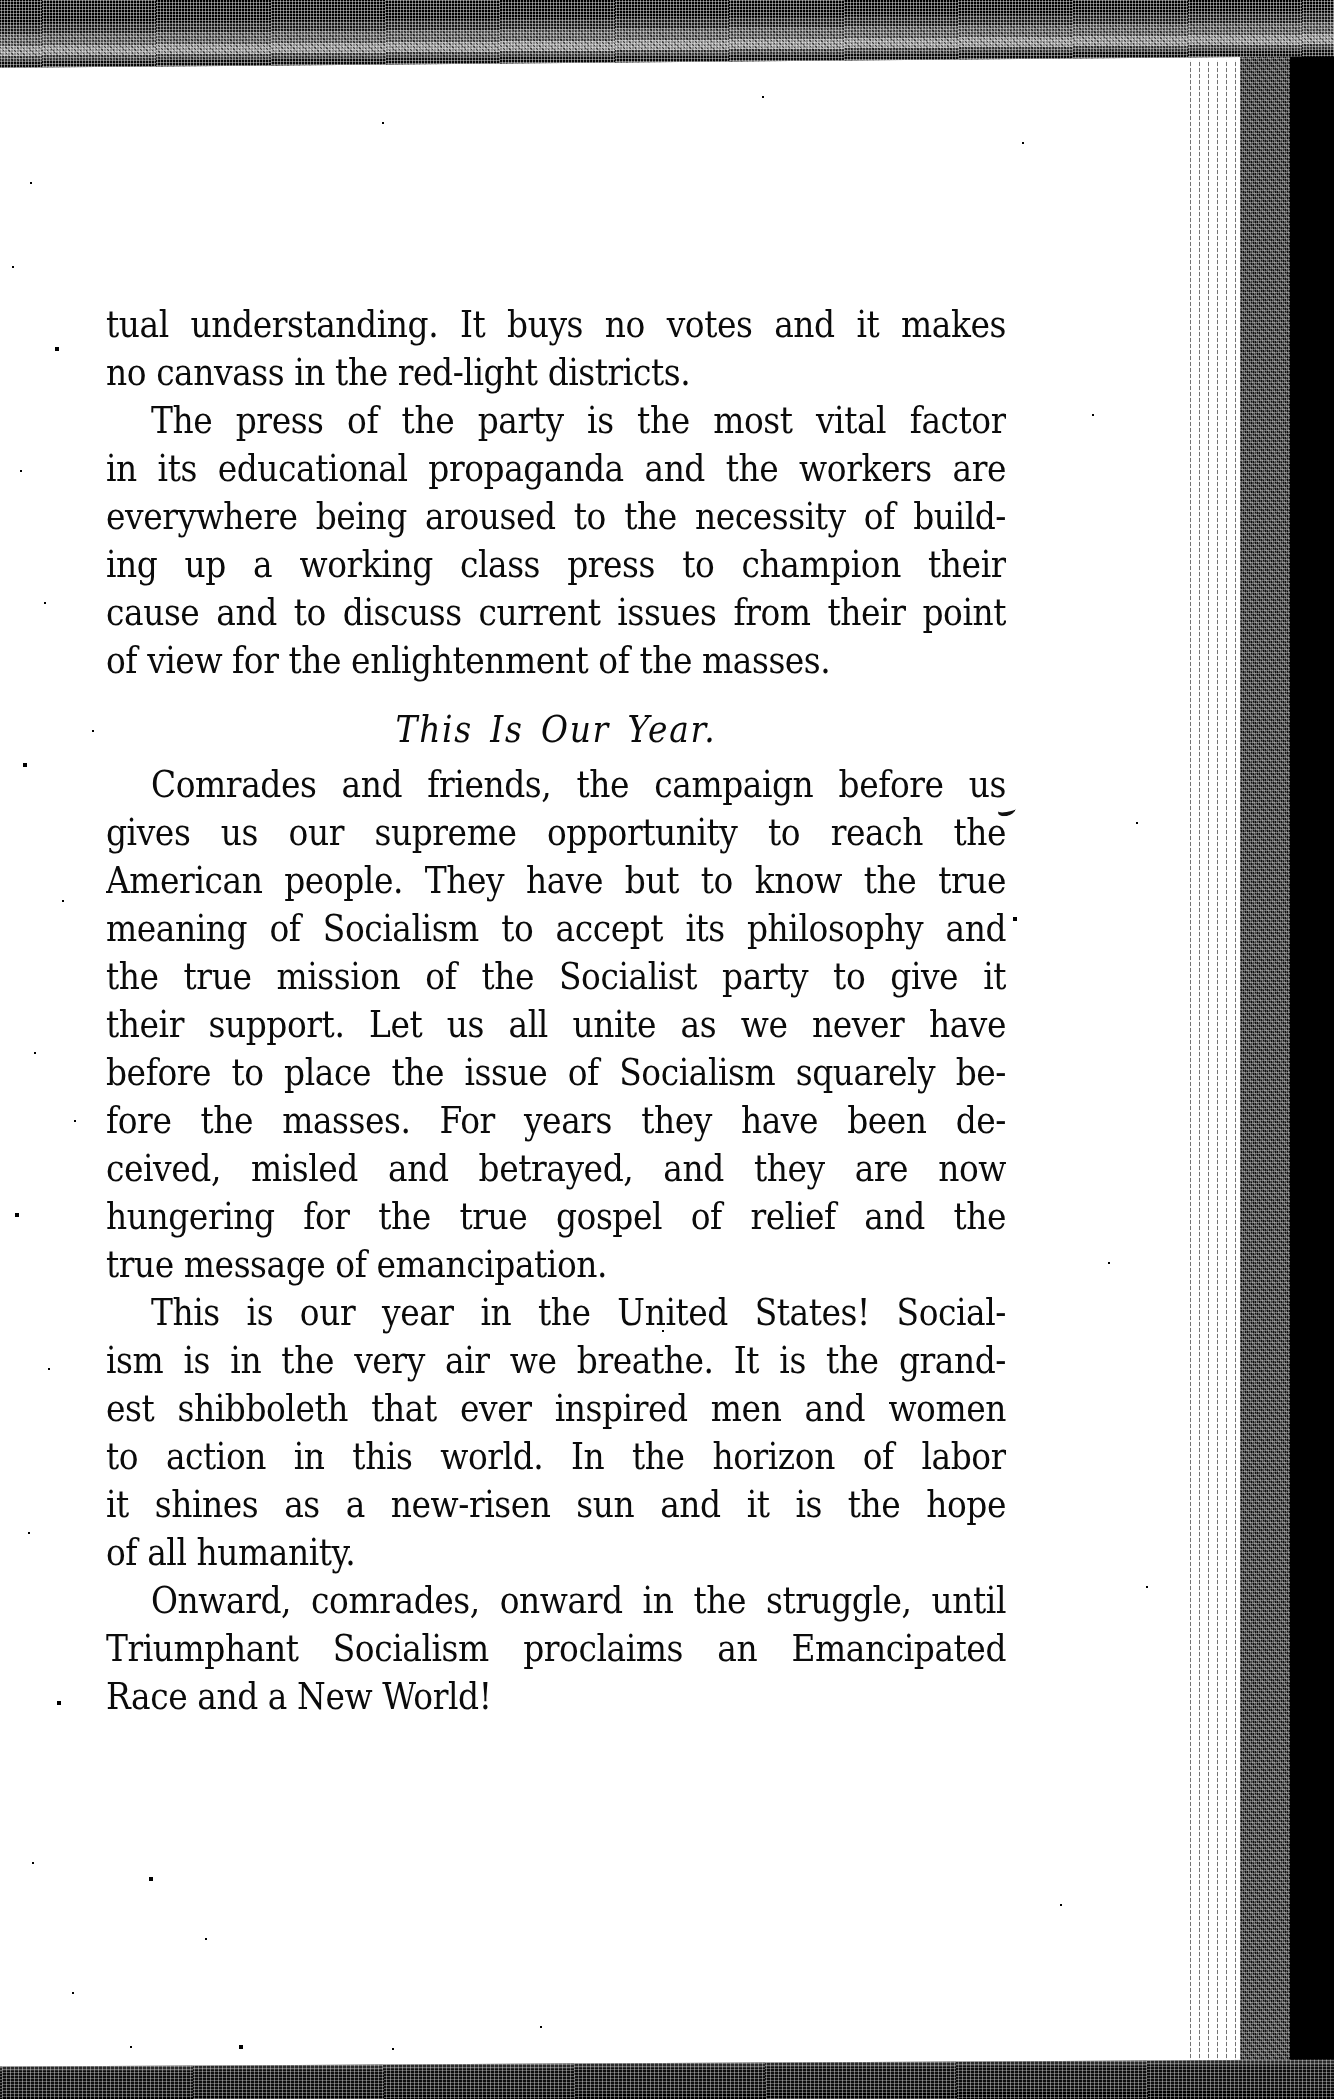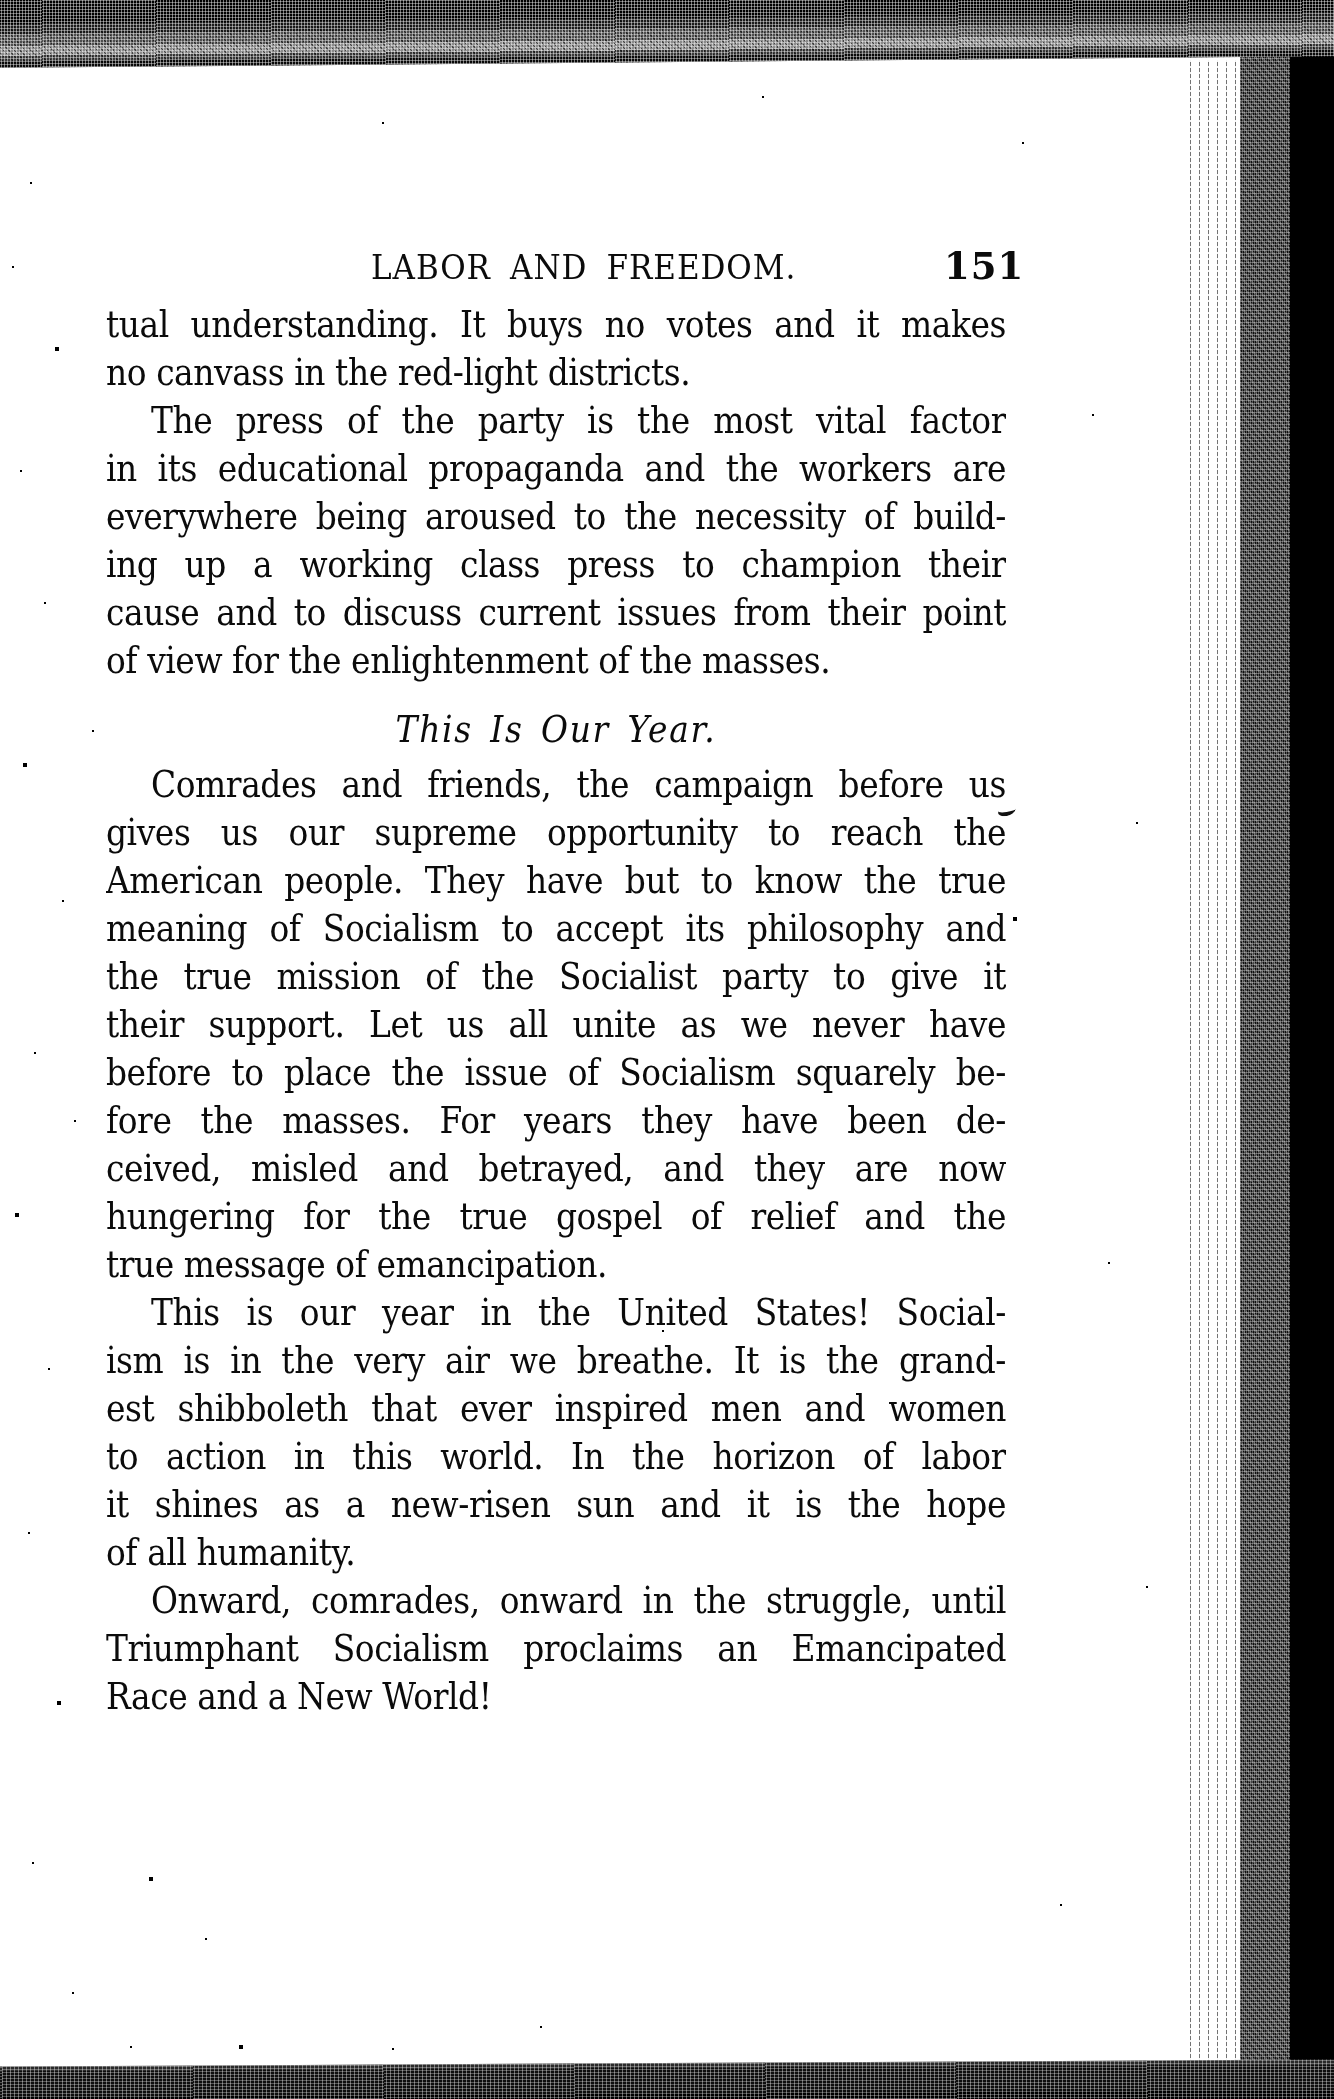--- a/index.html
+++ b/index.html
@@ -101,24 +101,20 @@
 <div class="screen">
 
   <div class="band-top"></div>
   <div class="page-edge-lines"></div>
   <div class="band-right-noise"></div>
   <div class="band-right-solid"></div>
   <div class="band-bottom"></div>
   <div class="speckles"></div>
   <div class="scan-artifact"></div>
 
-  <div class="running-head">
-    <div class="head-title">LABOR AND FREEDOM.</div>
-    <div class="folio">151</div>
-  </div>
 
   <div class="text-body">
       <div class="paragraph">
         <div class="line">tual understanding.  It buys no votes and it makes</div>
         <div class="line last">no canvass in the red-light districts.</div>
       </div>
       <div class="paragraph">
         <div class="line indent">The press of the party is the most vital factor</div>
         <div class="line">in its educational propaganda and the workers are</div>
         <div class="line">everywhere being aroused to the necessity of build-</div>

